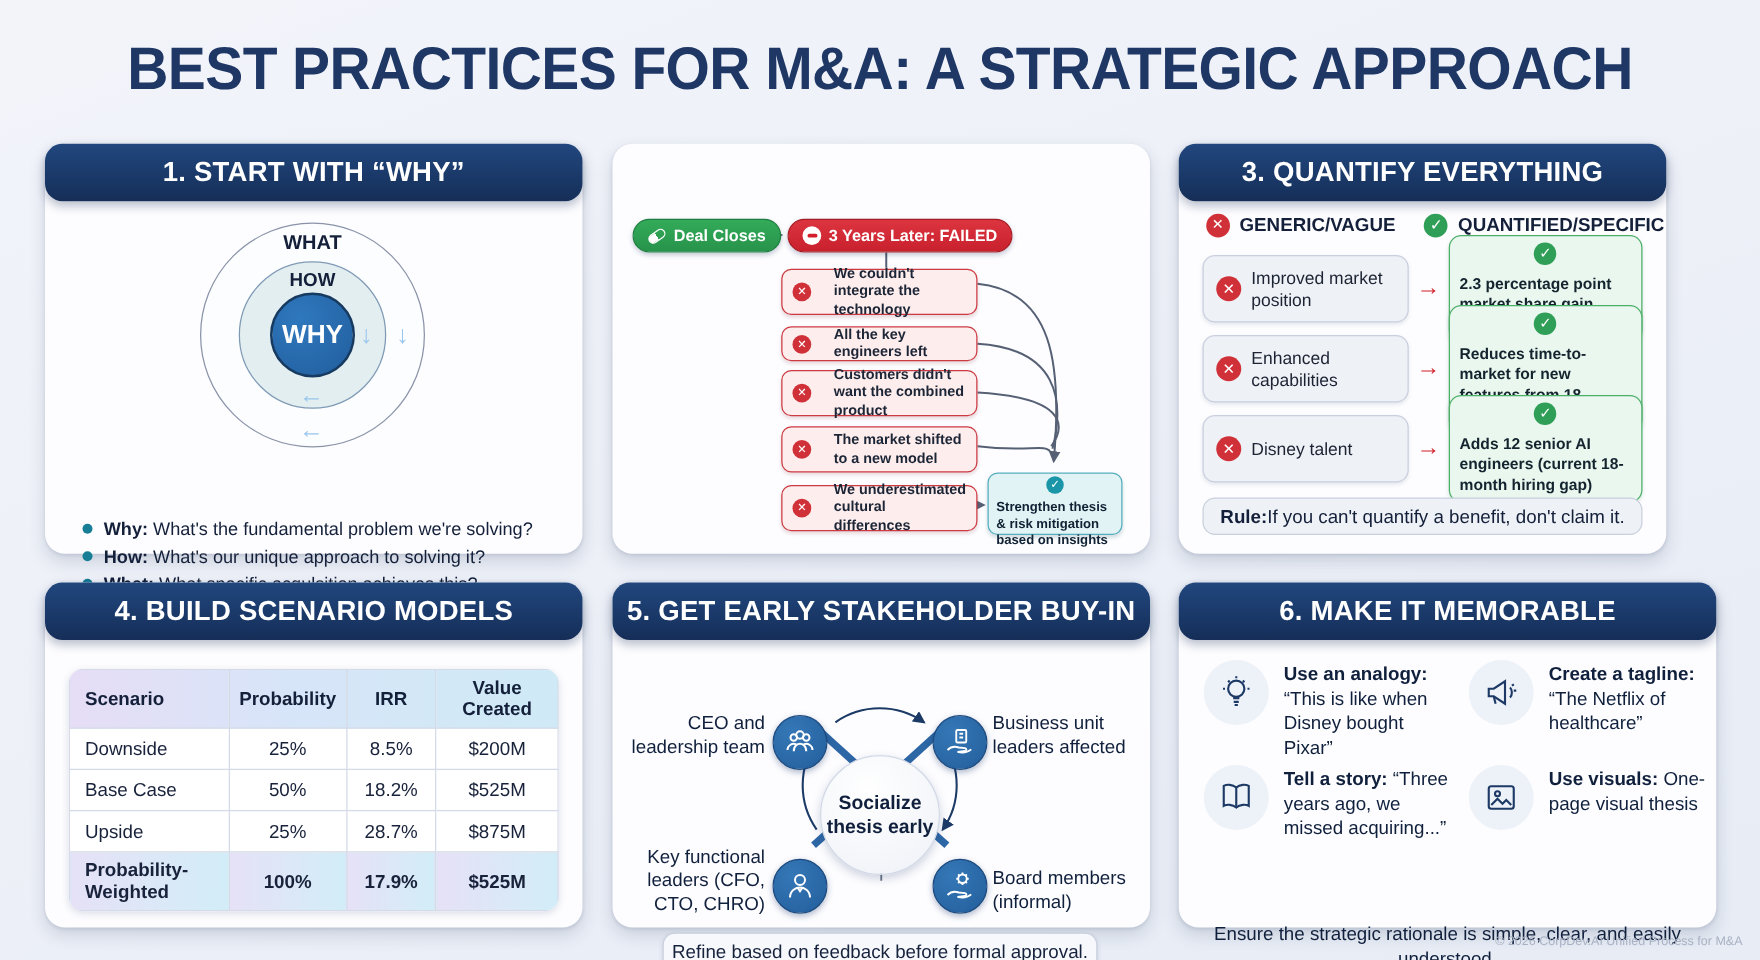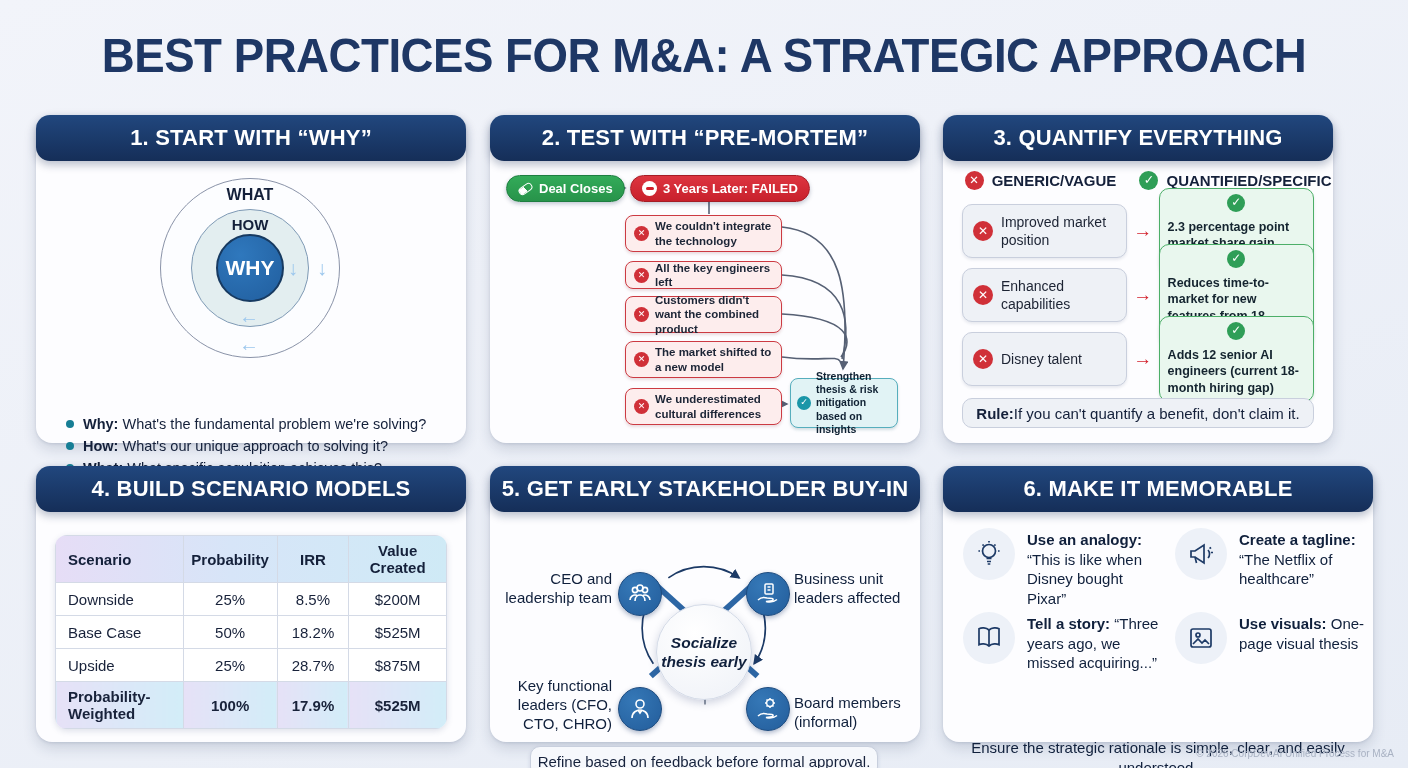--- a/index.html
+++ b/index.html
@@ -59,25 +59,25 @@
   .bl{font-weight:bold;}
 
   
   .pill{position:absolute;height:27px;border-radius:14px;display:flex;align-items:center;
     gap:6px;padding:0 11px;color:#fff;font-weight:bold;font-size:13px;box-shadow:0 2px 4px rgba(20,40,80,.25);}
   .pill-green{left:16px;top:60px;background:linear-gradient(180deg,#33ab59,#27934a);border:1px solid #1e7e41;}
   .pill-red{left:140px;top:60px;background:linear-gradient(180deg,#dd3540,#c8202c);border:1px solid #a51d26;}
   .ic-pill{width:15px;height:8px;border:1.5px solid #fff;border-radius:5px;
     background:linear-gradient(90deg,#fff 0 50%,transparent 50%);transform:rotate(-35deg);}
   .fail-box{position:absolute;left:135px;width:157px;background:#fdeded;border:1.5px solid #cc3a42;
-    border-radius:8px;display:flex;align-items:center;gap:6px;padding:4px 8px;
+    border-radius:8px;display:flex;align-items:center;gap:18px;padding:4px 8px;
     font-size:11.5px;font-weight:bold;color:#1c2536;line-height:1.25;box-shadow:0 2px 3px rgba(120,30,40,.15);}
   .outcome-box{position:absolute;left:300px;top:263px;width:108px;height:50px;background:#e1f3f5;
-    border:1.5px solid #56aebd;border-radius:8px;display:flex;align-items:center;gap:5px;padding:20px 6px;
-    font-size:10.5px;font-weight:bold;color:#0f2133;line-height:1.25;box-shadow:0 2px 3px rgba(20,90,100,.18);}
+    border:1.5px solid #56aebd;border-radius:8px;display:flex;align-items:center;gap:5px;padding:2px 6px;
+    font-size:10.5px;font-weight:bold;color:#0f2133;line-height:1.25;box-shadow:0 2px 3px rgba(20,90,100,.18);flex-direction:column;}
   .p2-svg,.p5-svg{position:absolute;inset:0;width:100%;height:100%;}
 
   
   .q-heads{position:absolute;top:56px;left:0;right:0;display:flex;}
   .q-heads>div{flex:1;display:flex;align-items:center;justify-content:center;gap:8px;
     font-weight:bold;font-size:15px;color:#14203a;}
   .q-rows{position:absolute;top:84px;left:19px;right:19px;}
   .q-row{display:flex;align-items:center;height:64px;}
   .q-bad{width:183px;min-height:54px;background:#eef1f6;border:1px solid #c9cfdd;border-radius:10px;
     display:flex;align-items:center;gap:8px;padding:6px 10px;font-size:14px;color:#1c2333;
@@ -98,21 +98,21 @@
   .sc-table thead tr{background:linear-gradient(90deg,#e6ddf6,#d7e5f8 45%,#cfeaf6);}
   .sc-table td{height:33px;background:#fff;color:#18223a;}
   .sc-table td:first-child,.sc-table th:first-child{text-align:left;padding-left:12px;}
   .sc-table .total td{background:linear-gradient(90deg,#e6e1f7,#d2edf8);font-weight:bold;height:44px;}
   .col-sc{width:128px;} .col-pr{width:94px;} .col-irr{width:72px;} .col-vc{width:98px;}
 
   
   .hub{position:absolute;left:166px;top:92px;width:96px;height:96px;border-radius:50%;
     background:radial-gradient(circle at 40% 30%,#ffffff,#eef1f7);border:1px solid #d2d9e6;
     box-shadow:0 3px 8px rgba(40,60,110,.22);display:flex;align-items:center;justify-content:center;
-    text-align:center;font-weight:bold;font-size:15.5px;color:#10203c;line-height:1.25;font-style:italic;}
+    text-align:center;font-weight:bold;font-size:15.5px;color:#10203c;line-height:1.25;}
   .node{position:absolute;width:44px;height:44px;border-radius:50%;
     background:radial-gradient(circle at 35% 30%,#3578b7,#235d9b);border:1px solid #1c4a7e;
     box-shadow:0 2px 5px rgba(20,50,100,.35);display:flex;align-items:center;justify-content:center;}
   .stake-label{position:absolute;font-size:15px;color:#10203c;line-height:1.25;}
   .feedback{position:absolute;left:40px;top:234px;width:348px;height:31px;background:#f6f8fc;
     border:1px solid #c8cfdd;border-radius:10px;box-shadow:0 2px 4px rgba(40,60,110,.14);
     display:flex;align-items:center;justify-content:center;font-size:15px;color:#16223c;}
 
   
   .mem-item{position:absolute;display:flex;gap:12px;align-items:flex-start;width:196px;}
@@ -154,21 +154,20 @@
         </div>
       <div class="row">
           <span class="dot"></span>
           <div><span class="bl">What:</span><span> What specific acqulsition achieves this?</span></div>
         </div>
     </div>
   </div>
 </div>
 
 <div class="card" id="card2">
-  <div class="card-header">2. TEST WITH “PRE-MORTEM”</div>
   <svg class="p2-svg" viewBox="0 0 430 328">
     <defs>
       <marker id="ah2" markerWidth="7" markerHeight="7" refX="5" refY="3" orient="auto">
         <path d="M0,0 L6,3 L0,6 z" fill="#566074"></path>
       </marker>
     </defs>
     <g stroke="#566074" stroke-width="1.6" fill="none">
       <line x1="122" y1="73" x2="135" y2="73" marker-end="url(#ah2)"></line>
       <line x1="219" y1="87" x2="219" y2="99"></line>
       <path d="M292,112 C352,118 360,175 353,254" marker-end="url(#ah2)"></path>

